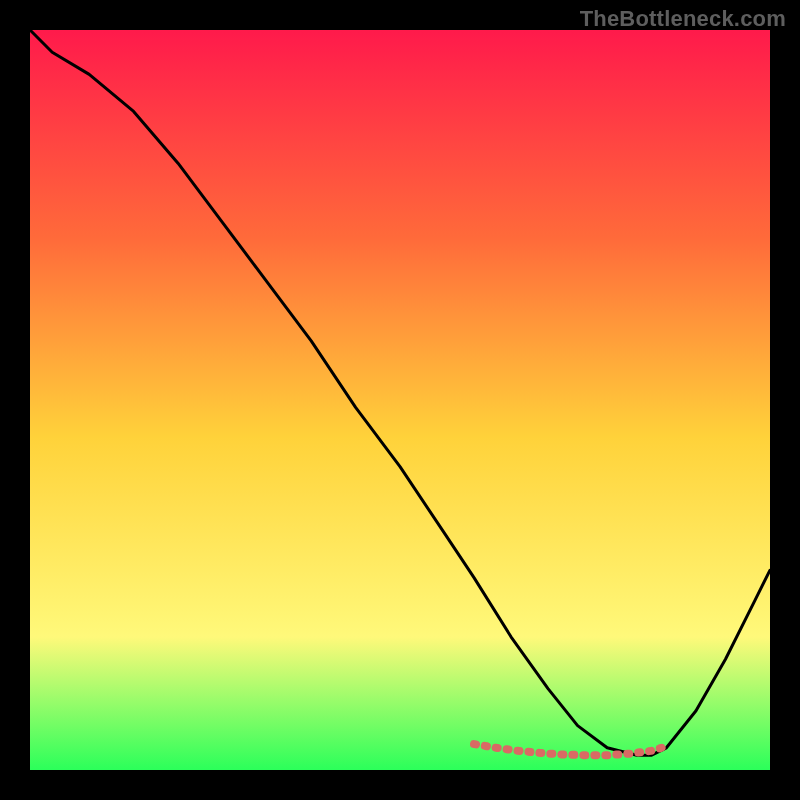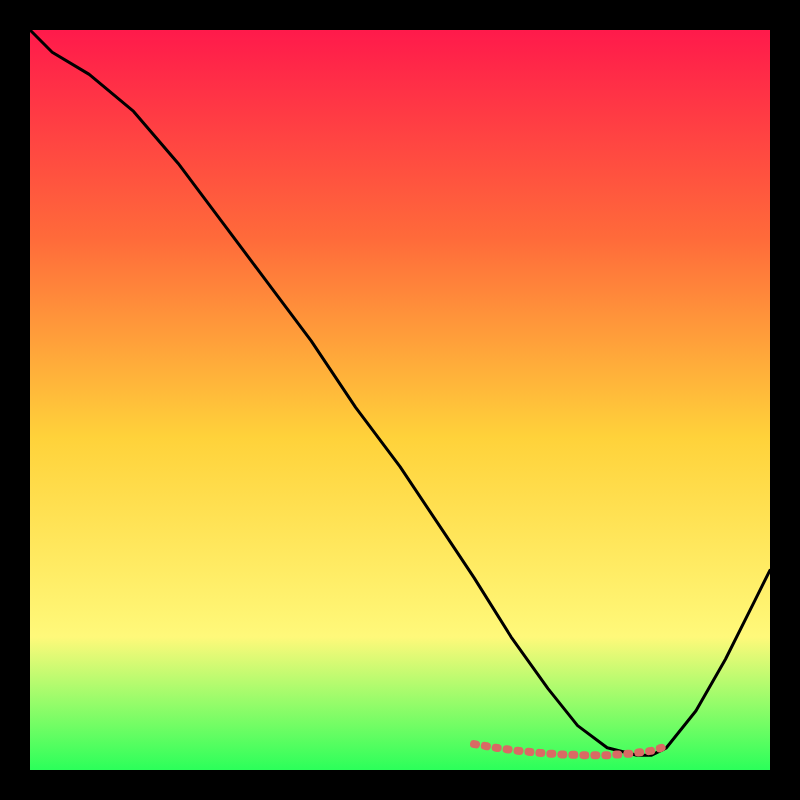--- a/index.html
+++ b/index.html
@@ -34,20 +34,21 @@
     letter-spacing: 0.2px;
     user-select: none;
   }
   svg { display: block; }
 </style>
 </head>
 <body>
 
 <div class="frame">
 
+  <div class="watermark">TheBottleneck.com</div>
 
   <div class="plot-area">
     <svg id="chart-svg" viewBox="0 0 740 740" width="740" height="740">
       <defs>
         <linearGradient id="bg-grad" x1="0" y1="0" x2="0" y2="1">
           <stop id="g0" offset="0%" stop-color="#ff1a4b"></stop>
           <stop id="g1" offset="28%" stop-color="#ff6a3a"></stop>
           <stop id="g2" offset="55%" stop-color="#ffd23a"></stop>
           <stop id="g3" offset="82%" stop-color="#fff97a"></stop>
           <stop id="g4" offset="100%" stop-color="#2bff5a"></stop>

